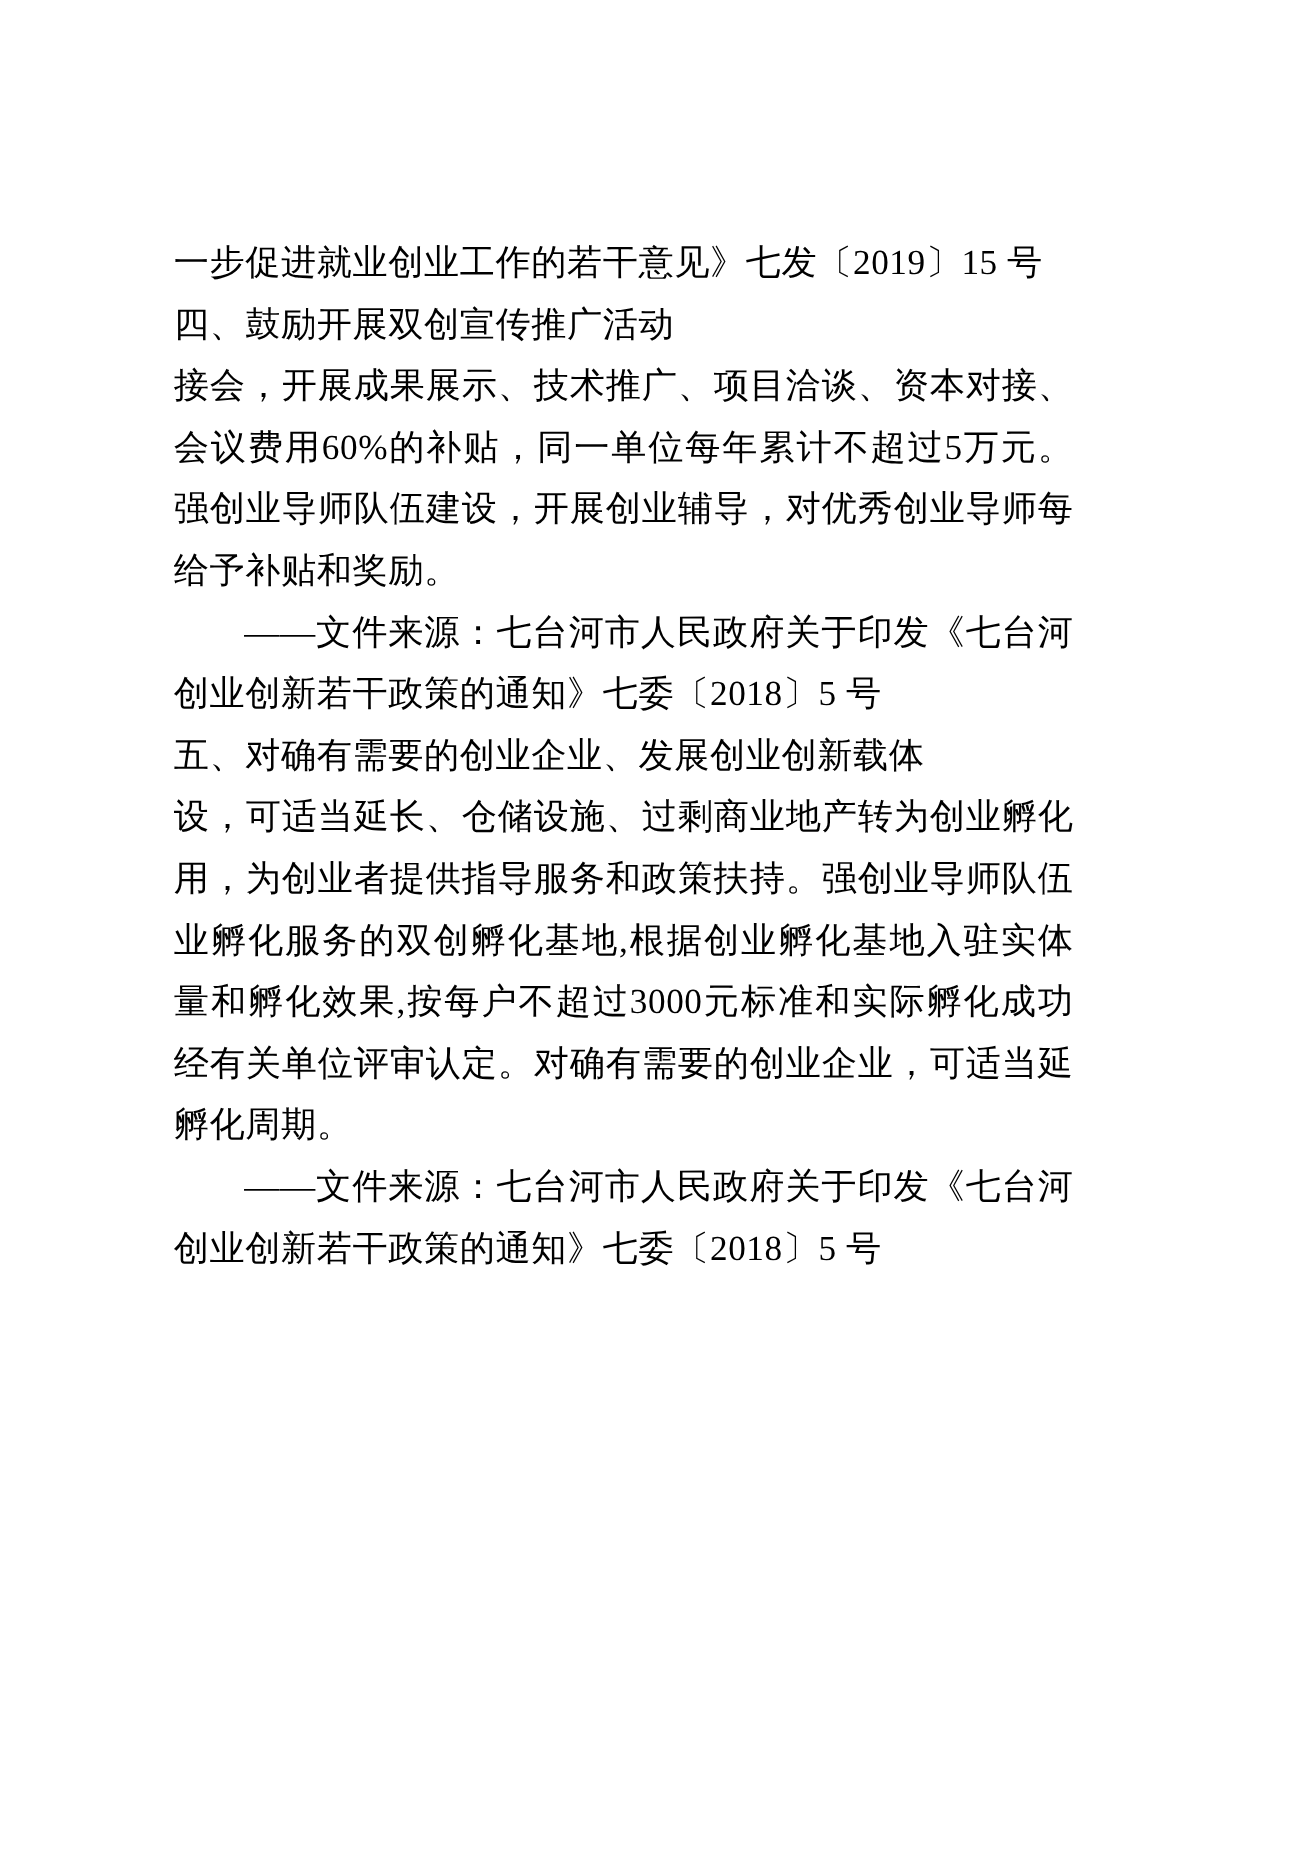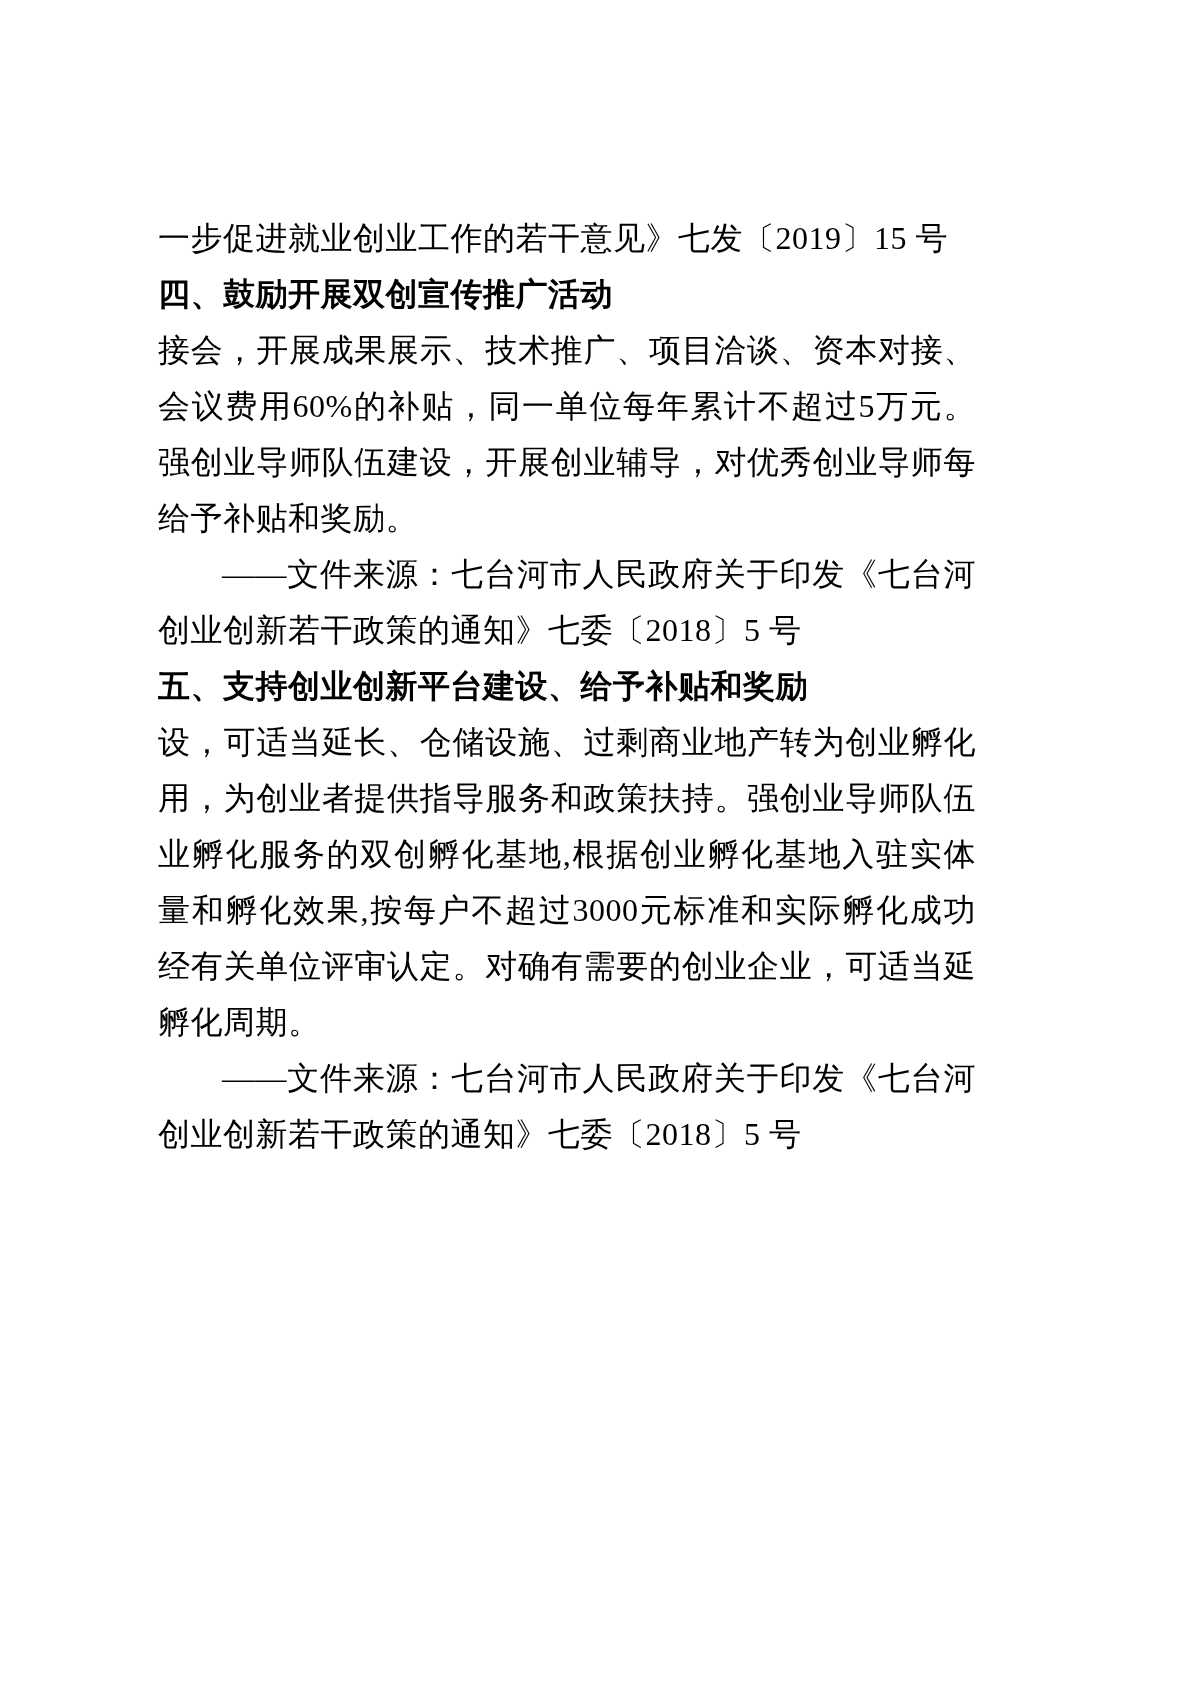--- a/index.html
+++ b/index.html
@@ -31,40 +31,40 @@
     text-align: justify;
     text-justify: inter-character;
   }
   .doc-line.justify::after {
     content: "";
     display: inline-block;
     width: 100%;
     height: 0;
   }
   .doc-line.heading {
-    font-weight: bold;
+    font-weight: normal;
   }
   .doc-line.indent {
     text-indent: 64px;
   }
 </style>
 </head>
 <body>
 
 <div class="page">
   <div id="doc-body" style="color: rgb(0, 0, 0);">
       <div class="doc-line">一步促进就业创业工作的若干意见》七发〔2019〕15 号</div>
       <div class="doc-line heading">四、鼓励开展双创宣传推广活动</div>
       <div class="doc-line justify">接会，开展成果展示、技术推广、项目洽谈、资本对接、创</div>
       <div class="doc-line justify">会议费用60%的补贴，同一单位每年累计不超过5万元。加</div>
       <div class="doc-line justify">强创业导师队伍建设，开展创业辅导，对优秀创业导师每年</div>
       <div class="doc-line">给予补贴和奖励。</div>
       <div class="doc-line justify indent">——文件来源：七台河市人民政府关于印发《七台河市促进</div>
       <div class="doc-line">创业创新若干政策的通知》七委〔2018〕5 号</div>
-      <div class="doc-line heading">五、支持创业创新平台建设、给予补贴和奖励</div>
+      <div class="doc-line heading">五、对确有需要的创业企业、发展创业创新载体</div>
       <div class="doc-line justify">设，可适当延长、仓储设施、过剩商业地产转为创业孵化</div>
       <div class="doc-line justify">用，为创业者提供指导服务和政策扶持。强创业导师队伍建设</div>
       <div class="doc-line justify">业孵化服务的双创孵化基地,根据创业孵化基地入驻实体数</div>
       <div class="doc-line justify">量和孵化效果,按每户不超过3000元标准和实际孵化成功户</div>
       <div class="doc-line justify">经有关单位评审认定。对确有需要的创业企业，可适当延长</div>
       <div class="doc-line">孵化周期。</div>
       <div class="doc-line justify indent">——文件来源：七台河市人民政府关于印发《七台河市促进</div>
       <div class="doc-line">创业创新若干政策的通知》七委〔2018〕5 号</div>
     </div>
 </div>

